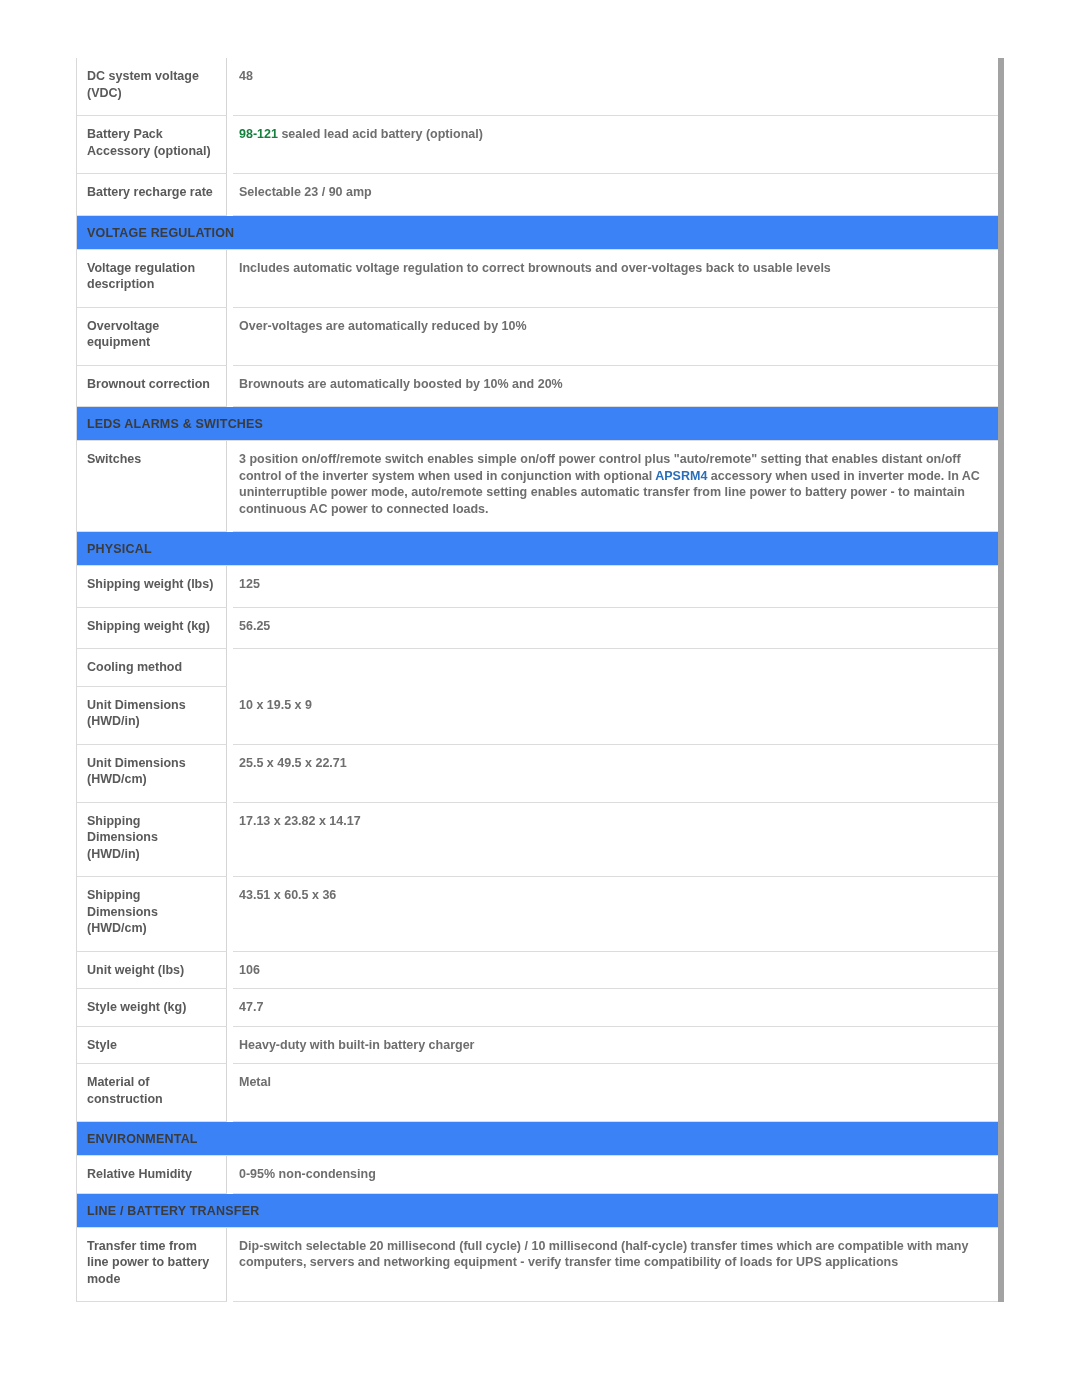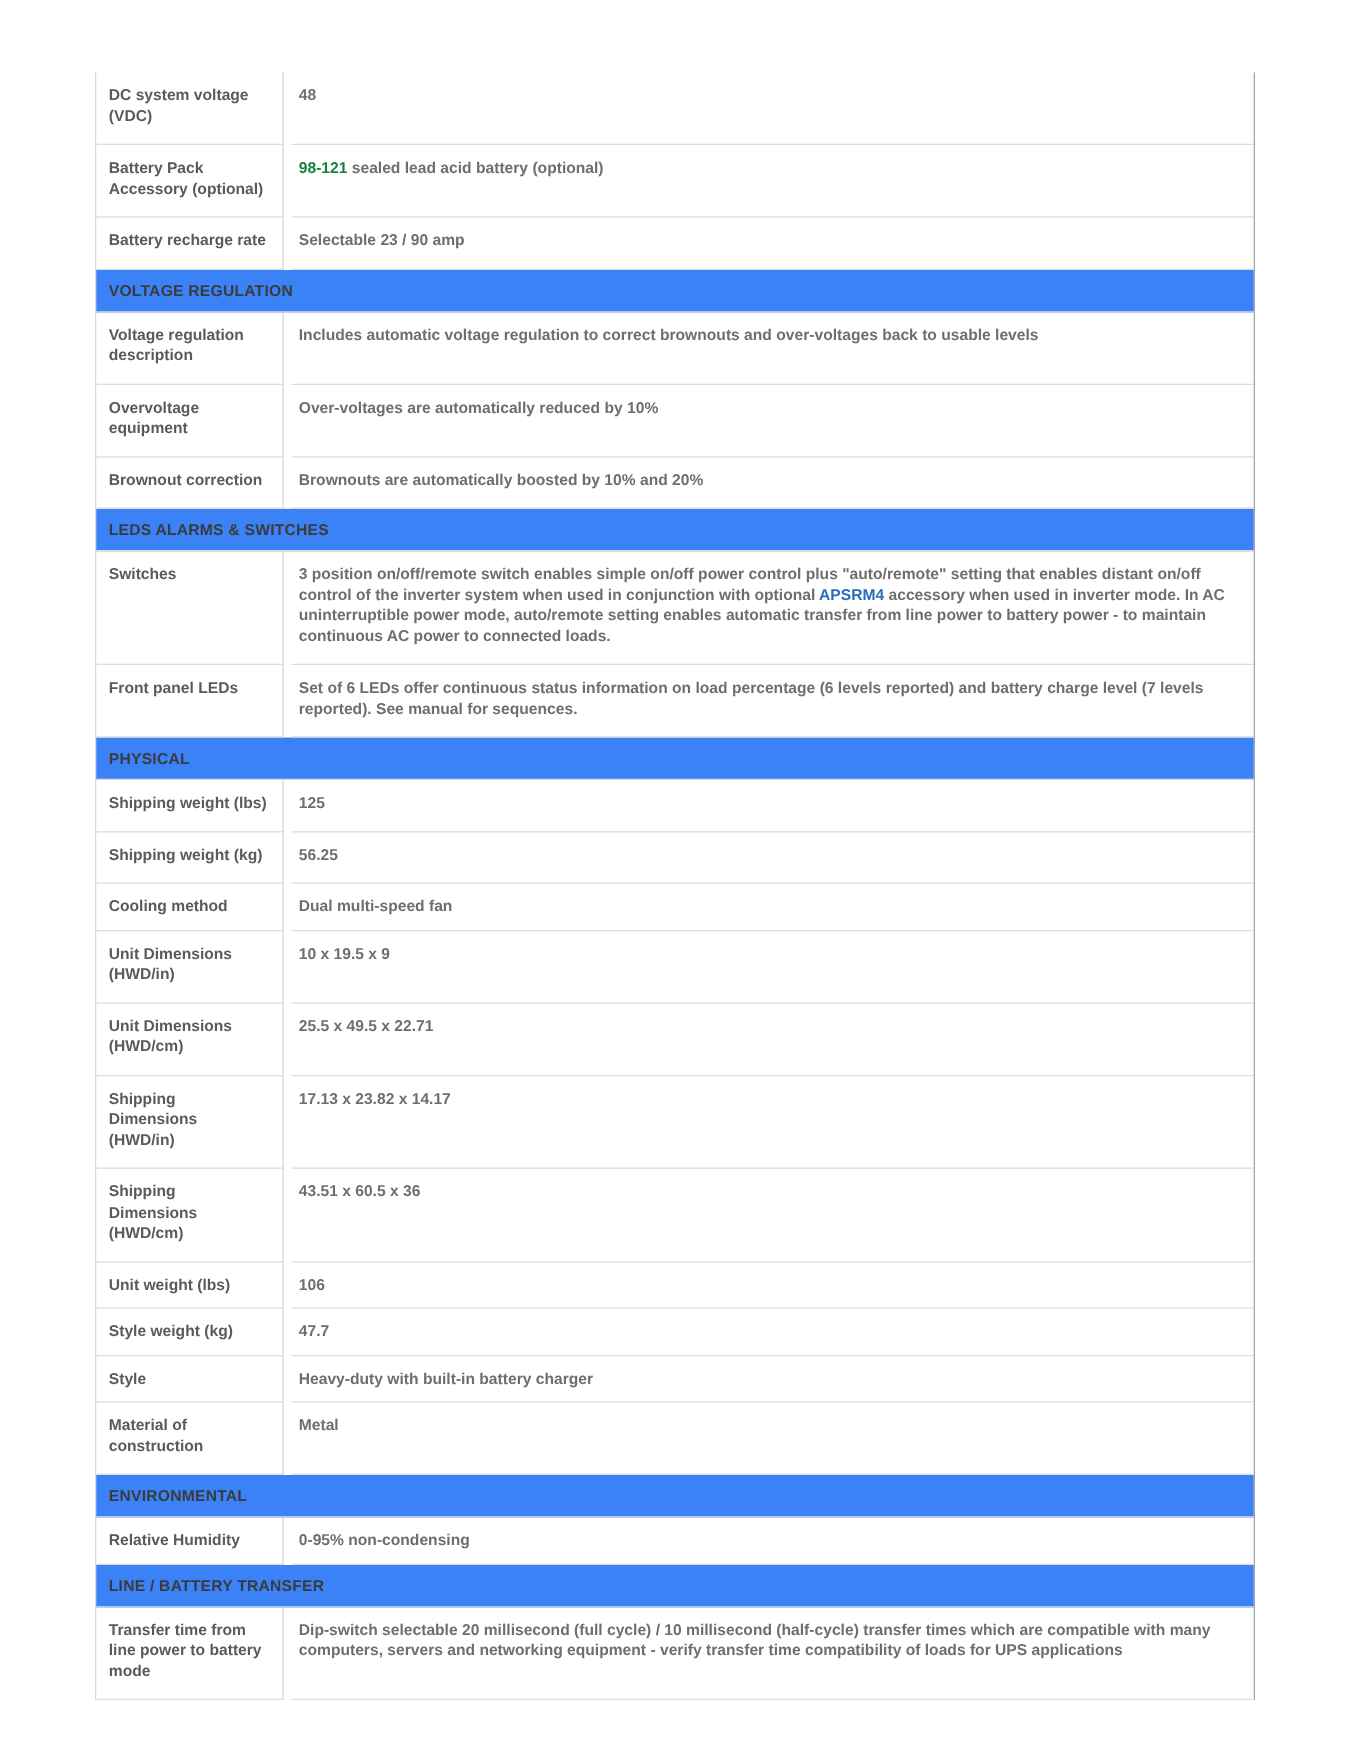--- a/index.html
+++ b/index.html
@@ -17,21 +17,21 @@
 
   .spec-page {
     padding: 58px 76px 0 76px;
     box-sizing: border-box;
     width: 1080px;
   }
 
   
   .spec-table {
     border-left: 1px solid #d9d9d9;
-    border-right: 1px solid #a3a3a3;
+    border-right: 6px solid #a3a3a3;
     width: 928px;
     box-sizing: border-box;
   }
 
   
   .section-header {
     font-size: 12.5px;
     font-weight: bold;
     color: #3b3b3b;
     letter-spacing: 0.2px;
@@ -113,36 +113,31 @@
       </div>
       <div class="spec-row tall">
         <div class="spec-label">Brownout correction</div>
         <div class="spec-value">Brownouts are automatically boosted by 10% and 20%</div>
       </div>
       <div class="section-header">LEDS ALARMS &amp; SWITCHES</div>
       <div class="spec-row tall">
         <div class="spec-label">Switches</div>
         <div class="spec-value"><span class="val-text">3 position on/off/remote switch enables simple on/off power control plus "auto/remote" setting that enables distant on/off control of the inverter system when used in conjunction with optional </span><a class="spec-link" href="#" style="color: rgb(42, 110, 187);">APSRM4</a><span class="val-text"> accessory when used in inverter mode. In AC uninterruptible power mode, auto/remote setting enables automatic transfer from line power to battery power - to maintain continuous AC power to connected loads.</span></div>
       </div>
-      <div class="spec-row tall">
-        <div class="spec-label">Front panel LEDs</div>
-        <div class="spec-value">Set of 6 LEDs offer continuous status information on load percentage (6 levels reported) and battery charge level (7 levels reported). See manual for sequences.</div>
-      </div>
       <div class="section-header">PHYSICAL</div>
       <div class="spec-row tall">
         <div class="spec-label">Shipping weight (lbs)</div>
         <div class="spec-value">125</div>
       </div>
       <div class="spec-row tall">
         <div class="spec-label">Shipping weight (kg)</div>
         <div class="spec-value">56.25</div>
       </div>
       <div class="spec-row">
         <div class="spec-label">Cooling method</div>
-        <div class="spec-value">Dual multi-speed fan</div>
       </div>
       <div class="spec-row tall">
         <div class="spec-label">Unit Dimensions (HWD/in)</div>
         <div class="spec-value">10 x 19.5 x 9</div>
       </div>
       <div class="spec-row tall">
         <div class="spec-label">Unit Dimensions (HWD/cm)</div>
         <div class="spec-value">25.5 x 49.5 x 22.71</div>
       </div>
       <div class="spec-row tall">

